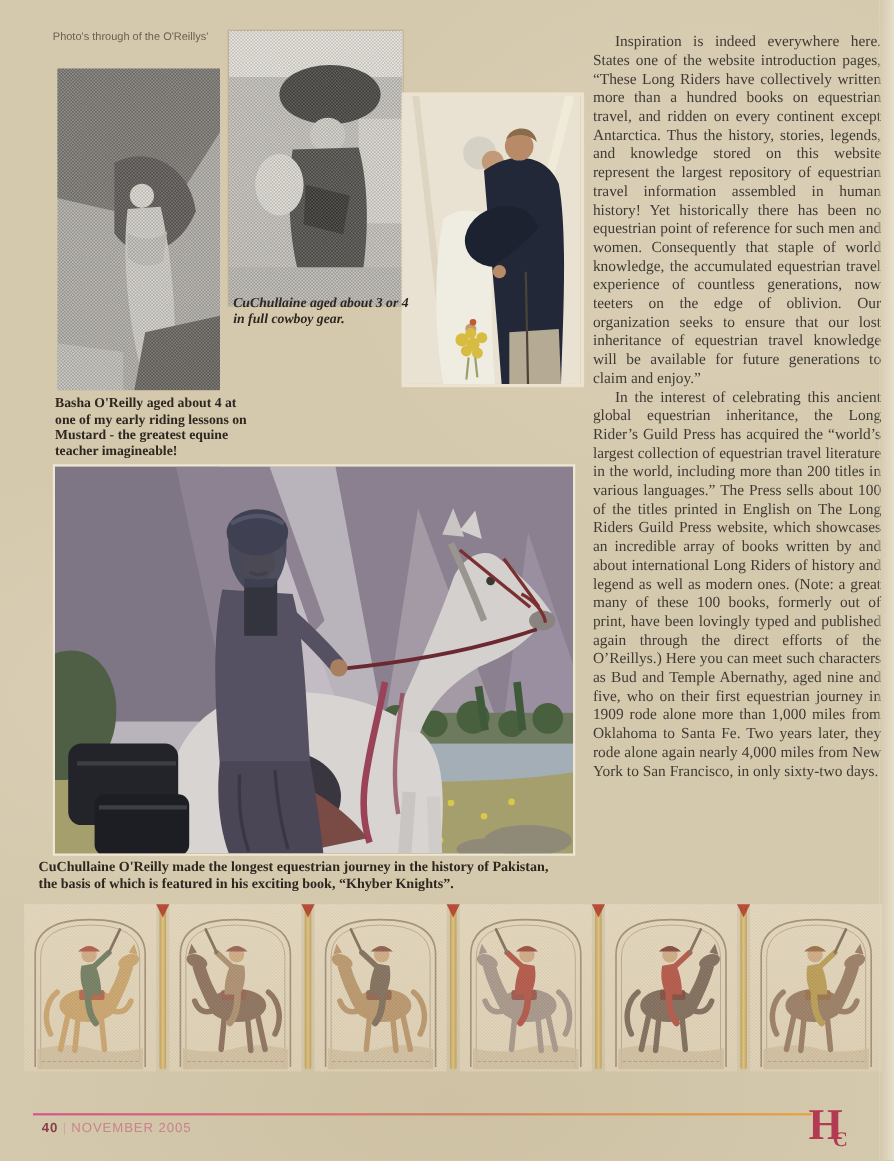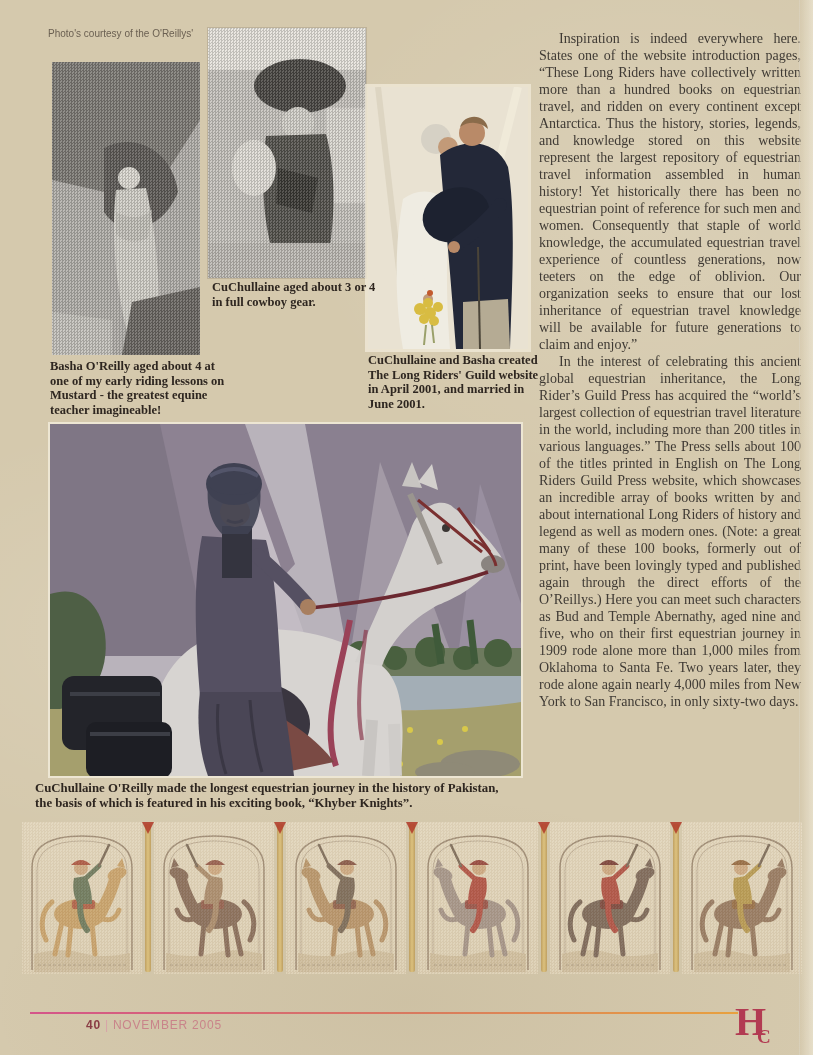--- a/index.html
+++ b/index.html
@@ -25,21 +25,21 @@
   .ht-fine::after{background-size:2.5px 2.5px;
        background-image:repeating-conic-gradient(rgba(0,0,0,.10) 0% 25%, rgba(255,255,255,.12) 0% 50%);}
   .photo-basha{left:52px;top:62px;width:148px;height:293px;}
   .photo-cowboy{left:208px;top:28px;width:158px;height:250px;box-shadow:0 0 0 1px rgba(60,50,40,.15);}
   .photo-wedding{left:368px;top:87px;width:160px;height:262px;box-shadow:0 0 0 3px rgba(240,233,215,.8);}
   .photo-pakistan{left:50px;top:424px;width:471px;height:352px;box-shadow:0 0 0 2px rgba(240,233,215,.9);}
 
   
   .cap{position:absolute;font-weight:bold;color:#2e2620;font-size:12.5px;line-height:14.5px;}
   .cap-basha{left:50px;top:359px;width:186px;}
-  .cap-cowboy{left:212px;top:280px;width:170px;}
+  .cap-cowboy{left:212px;top:268px;width:170px;font-style:italic;}
   .cap-wedding{left:368px;top:353px;width:172px;}
   .cap-pakistan{left:35px;top:781px;width:480px;font-size:12.8px;line-height:15px;}
   .credit{position:absolute;left:48px;top:28px;font-family:"Liberation Sans",sans-serif;
           font-size:10px;color:#6b6052;}
 
   
   .article{position:absolute;left:539px;top:30px;width:262px;
            font-size:14px;line-height:17px;color:#3f3a34;text-align:justify;}
   .article p{margin:0;text-indent:20px;}
 
@@ -57,21 +57,21 @@
   .gap::before{content:"";position:absolute;left:0;top:0;z-index:2;
         border-left:6px solid transparent;border-right:6px solid transparent;
         border-top:12px solid #b03828;opacity:.85;}
   .flip svg{transform:scaleX(-1);}
 
   
   .footer-line{position:absolute;left:30px;top:1012px;width:708px;height:2px;
         background:linear-gradient(to right,#d4558a,#d87a5e 55%,#e8a13f);}
   .footer-text{position:absolute;left:38px;top:1018px;font-family:"Liberation Sans",sans-serif;
         font-size:12px;letter-spacing:.8px;}
-  .footer-text .num{font-weight:bold;color:#8a3d45;margin-left:48px;}
+  .footer-text .num{font-weight:bold;color:#8a3d45;}
   .footer-text .sep{color:#d8a3a8;margin:0 4px;}
   .footer-text .issue{color:#c9848a;}
   .logo-hc{position:absolute;left:735px;top:1002px;width:50px;height:48px;color:#b23b52;}
   .logo-hc .h{font-family:"Liberation Serif",serif;font-weight:bold;font-size:40px;line-height:40px;}
   .logo-hc .c{position:absolute;left:22px;top:24px;font-family:"Liberation Serif",serif;
         font-weight:bold;font-size:19px;}
 </style>
 </head>
 <body>
 
@@ -97,21 +97,21 @@
         <path d="M58,82 C58,94 60,102 65,108" stroke="var(--rider)" stroke-width="6" fill="none" stroke-linecap="round"></path>
         <path d="M52,56 C50,66 52,76 56,82 L70,82 C70,72 68,62 64,54 Z" fill="var(--rider)"></path>
         <path d="M62,58 L77,44" stroke="var(--rider)" stroke-width="5" stroke-linecap="round"></path>
         <line x1="77" y1="44" x2="87" y2="23" stroke="#6b5a48" stroke-width="2.5" stroke-linecap="round"></line>
         <circle cx="59" cy="46" r="7" fill="#c9a278"></circle>
         <path d="M49,43 Q59,33 69,43 Z" fill="var(--accent)"></path>
       </symbol>
     </defs>
   </svg>
 
-  <div class="credit">Photo's courtesy of the O'Reillys'</div>
+  <div class="credit">Photo's through of the O'Reillys'</div>
 
   <div class="photo ht photo-basha">
     <svg viewBox="0 0 148 293" preserveAspectRatio="none">
       <rect width="148" height="293" fill="#b2afaa"></rect>
       <polygon points="0,0 148,0 148,58 96,140 0,118" fill="#7e7b76"></polygon>
       <path d="M52,86 C80,70 120,86 126,130 C110,170 70,178 52,150 Z" fill="#5f5c58"></path>
       <circle cx="77" cy="116" r="11" fill="#dcd9d2"></circle>
       <path d="M64,128 C58,178 66,238 78,282 L106,282 C110,220 102,160 94,126 Z" fill="#d2cfc8"></path>
       <path d="M64,150 C78,158 92,156 100,148 L96,176 C84,182 72,180 64,172 Z" fill="#c4c1ba"></path>
       <polygon points="80,240 148,225 148,293 70,293" fill="#6b6863"></polygon>
@@ -159,21 +159,20 @@
           <circle cx="60" cy="216" r="5"></circle>
       </g>
       <path d="M58,238 L56,258 M64,238 L66,256" stroke="#9aa06a" stroke-width="2"></path>
       <path d="M95,215 L140,212 L142,262 L95,262 Z" fill="#b5ab94"></path>
       <path d="M110,160 L112,262" stroke="#4a4438" stroke-width="2"></path>
     </svg>
   </div>
 
   <div class="cap cap-cowboy">CuChullaine aged about 3 or 4 in full cowboy gear.</div>
   <div class="cap cap-basha">Basha O'Reilly aged about 4 at one of my early riding lessons on Mustard - the greatest equine teacher imagineable!</div>
-  <div class="cap cap-wedding">CuChullaine and Basha created The Long Riders' Guild website in April 2001, and married in June 2001.</div>
 
   <div class="photo ht-fine photo-pakistan">
     <svg viewBox="0 0 471 352" preserveAspectRatio="none">
       <rect width="471" height="352" fill="#b9b3bb"></rect>
       <polygon points="0,0 150,0 205,120 140,232 0,232" fill="#7f7685"></polygon>
       <polygon points="110,0 195,0 245,140 160,232" fill="#8d8292"></polygon>
       <polygon points="200,55 262,232 158,232" fill="#c3bcc4"></polygon>
       <polygon points="255,0 471,0 471,232 298,232" fill="#8a8090"></polygon>
       <polygon points="330,38 402,232 300,232" fill="#a39aa6"></polygon>
       <polygon points="430,60 471,180 471,232 408,232" fill="#998fa0"></polygon>

